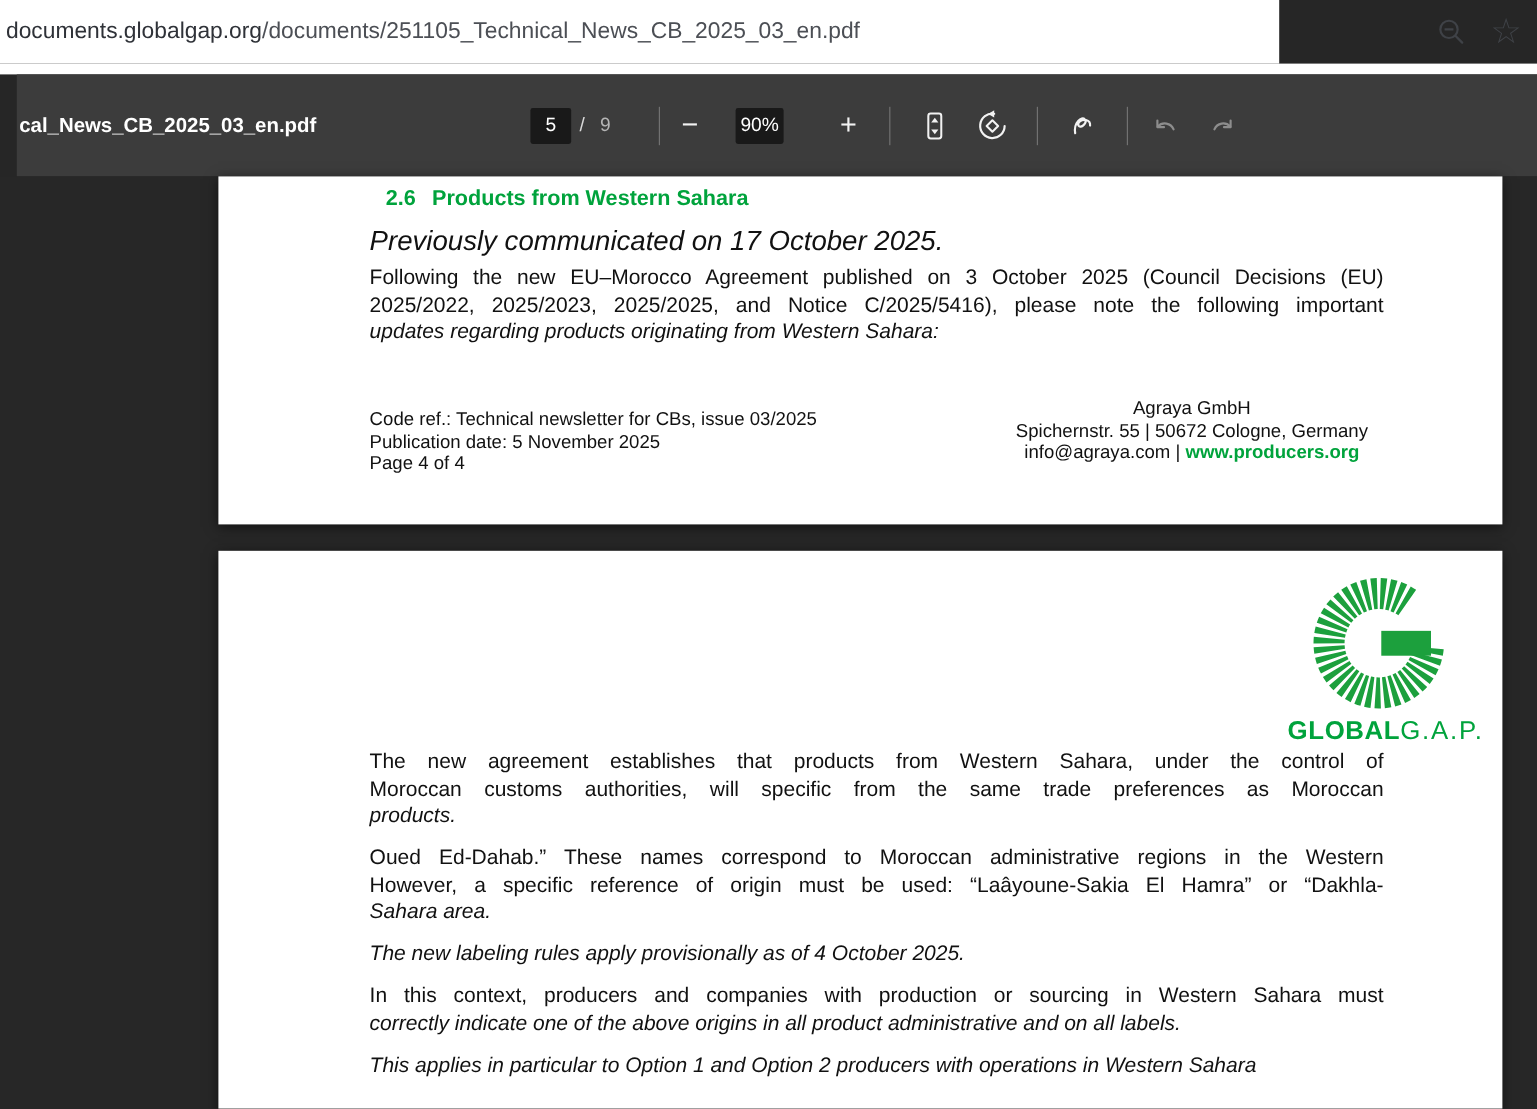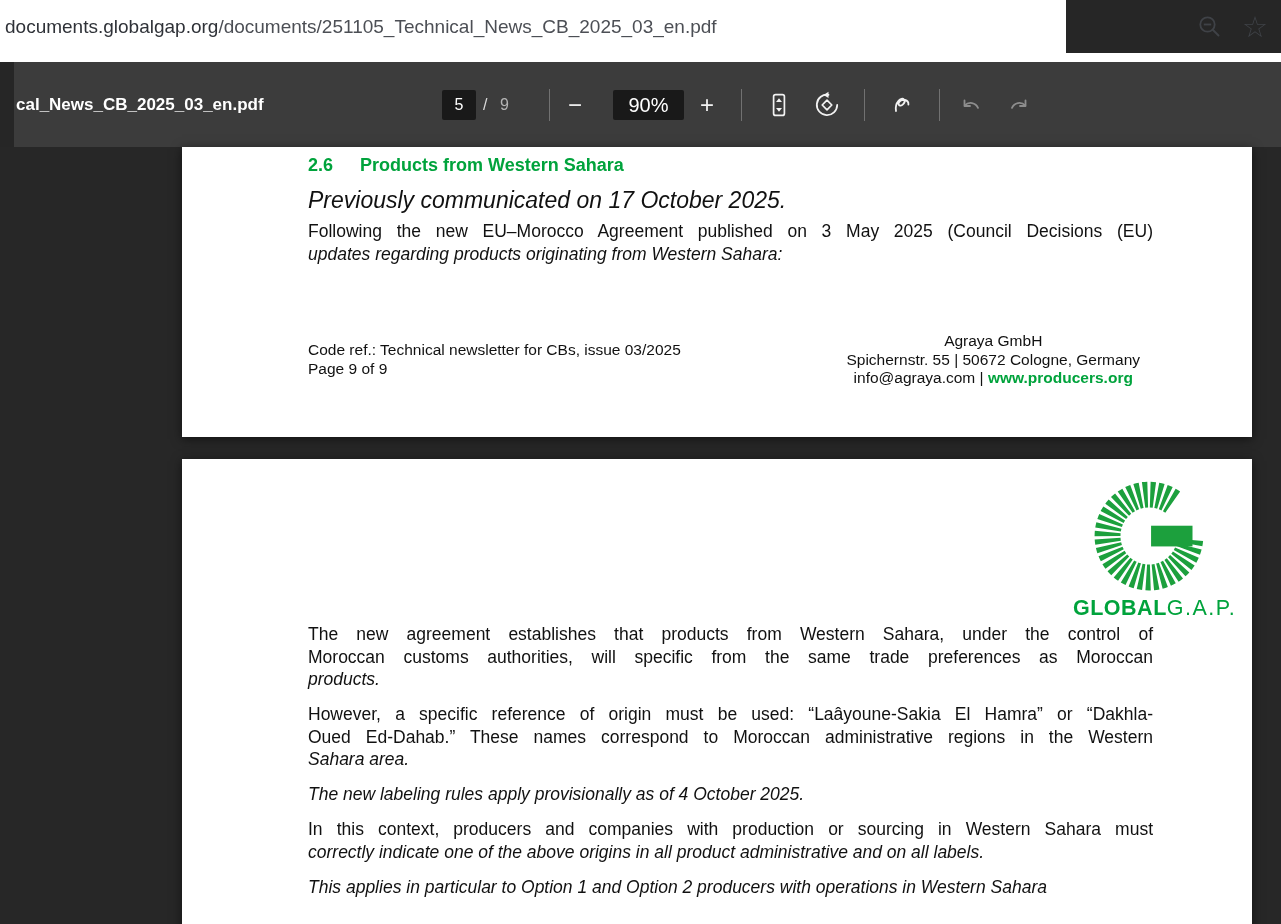--- a/index.html
+++ b/index.html
@@ -20,37 +20,37 @@
   .pdftoolbar{position:absolute;left:0;top:62px;width:1281px;height:85px;background:#3c3c3c;margin-left:14px;}
   .fname{position:absolute;left:2px;top:0;height:85px;line-height:85px;color:#ffffff;
          font-size:17px;font-weight:600;white-space:nowrap;}
   .pagebox{position:absolute;left:428px;top:90px;width:34px;height:30px;background:#191919;
            border:none;border-radius:2px;color:#fff;font-size:16px;text-align:center;line-height:30px;}
   .slash{position:absolute;left:469px;top:90px;line-height:30px;font-size:16px;color:#d9d9d9;}
   .totalpg{position:absolute;left:486px;top:90px;line-height:30px;font-size:16px;color:#b5b5b5;}
   .tsep{position:absolute;top:89px;width:1px;height:32px;background:#717171;}
   .tbtn{position:absolute;top:90px;height:30px;color:#f2f2f2;background:transparent;border:none;
         font-size:24px;line-height:30px;padding:0;font-family:"Liberation Sans",sans-serif;cursor:pointer;}
-  .zoombox{position:absolute;left:599px;top:90px;width:71px;height:30px;background:#191919;
-           border-radius:2px;color:#fff;font-size:20px;text-align:center;line-height:30px;}
+  .zoombox{position:absolute;left:599px;top:90px;width:40px;height:30px;background:#191919;
+           border-radius:2px;color:#fff;font-size:16px;text-align:center;line-height:30px;}
   .iconbtn{position:absolute;top:91px;width:28px;height:28px;background:transparent;border:none;padding:0;cursor:pointer;}
 
   
   .pdftoolbar .pagebox,.pdftoolbar .slash,.pdftoolbar .totalpg,.pdftoolbar .tsep,
   .pdftoolbar .tbtn,.pdftoolbar .zoombox,.pdftoolbar .iconbtn{top:auto;}
   .pagebox{margin:0;}
 
   
   .viewer{position:absolute;left:0;top:147px;width:1281px;height:777px;background:#272727;}
   .page{position:absolute;left:182px;width:1070px;background:#ffffff;
         box-shadow:0 2px 10px rgba(0,0,0,0.55);}
   #page1{top:0;height:290px;}
   #page2{top:312px;height:612px;}
   .heading{position:absolute;left:126px;top:8px;font-size:18px;font-weight:bold;color:var(--green,#00A33C);white-space:nowrap;}
-  .heading .num{display:inline-block;width:52px;}
+  .heading .num{display:inline-block;width:52px;text-align:center;}
   .note{position:absolute;left:126px;top:40px;font-size:23px;font-style:italic;color:#111;white-space:nowrap;}
 
   .pbody{position:absolute;font-size:17.5px;color:#111;line-height:22.5px;width:845px;}
   .jl{text-align:justify;text-align-last:justify;-moz-text-align-last:justify;white-space:normal;}
   .jl.last{text-align-last:left;font-style:italic;-moz-text-align-last:left;}
   .para{margin:0 0 12.5px 0;}
 
   .footL{position:absolute;left:126px;top:194px;font-size:15.5px;line-height:18.5px;color:#111;}
   .footR{position:absolute;right:112px;top:185px;font-size:15.5px;line-height:18.5px;color:#111;text-align:center;}
   .footR .site{color:var(--green,#00A33C);font-weight:bold;}
@@ -135,27 +135,29 @@
   </div>
 
   <div class="viewer">
 
     <div class="page" id="page1">
       <div class="heading">
         <span class="num">2.6</span><span>Products from Western Sahara</span>
       </div>
       <div class="note">Previously communicated on 17 October 2025.</div>
       <div class="pbody" style="left:126px;top:73px;">
-          <div class="jl">Following the new EU–Morocco Agreement published on 3 May 2025 (Council Decisions (EU)</div>
+          <div class="jl">Following the new EU–Morocco Agreement published on 3 October 2025 (Council Decisions (EU)</div>
+          <div class="jl">2025/2022, 2025/2023, 2025/2025, and Notice C/2025/5416), please note the following important</div>
           <div class="jl last">updates regarding products originating from Western Sahara:</div>
         </div>
 
       <div class="footL">
         <div>Code ref.: Technical newsletter for CBs, issue 03/2025</div>
-        <div>Page 9 of 9</div>
+        <div>Publication date: 5 November 2025</div>
+        <div>Page 4 of 4</div>
       </div>
       <div class="footR">
         <div>Agraya GmbH</div>
         <div>Spichernstr. 55 | 50672 Cologne, Germany</div>
         <div><span>info@agraya.com | </span><span class="site">www.producers.org</span></div>
       </div>
     </div>
 
     <div class="page" id="page2">
       <div class="logo">
@@ -167,22 +169,22 @@
           <span class="b">GLOBAL</span><span class="l">G.A.P.</span>
         </div>
       </div>
       <div class="pbody" style="left:126px;top:164px;">
           <div class="para">
             <div class="jl">The new agreement establishes that products from Western Sahara, under the control of</div>
             <div class="jl">Moroccan customs authorities, will specific from the same trade preferences as Moroccan</div>
             <div class="jl last">products.</div>
           </div>
           <div class="para">
+            <div class="jl">Oued Ed-Dahab.” These names correspond to Moroccan administrative regions in the Western</div>
             <div class="jl">However, a specific reference of origin must be used: “Laâyoune-Sakia El Hamra” or “Dakhla-</div>
-            <div class="jl">Oued Ed-Dahab.” These names correspond to Moroccan administrative regions in the Western</div>
             <div class="jl last">Sahara area.</div>
           </div>
           <div class="para">
             <div class="jl last">The new labeling rules apply provisionally as of 4 October 2025.</div>
           </div>
           <div class="para">
             <div class="jl">In this context, producers and companies with production or sourcing in Western Sahara must</div>
             <div class="jl last">correctly indicate one of the above origins in all product administrative and on all labels.</div>
           </div>
           <div class="para">

